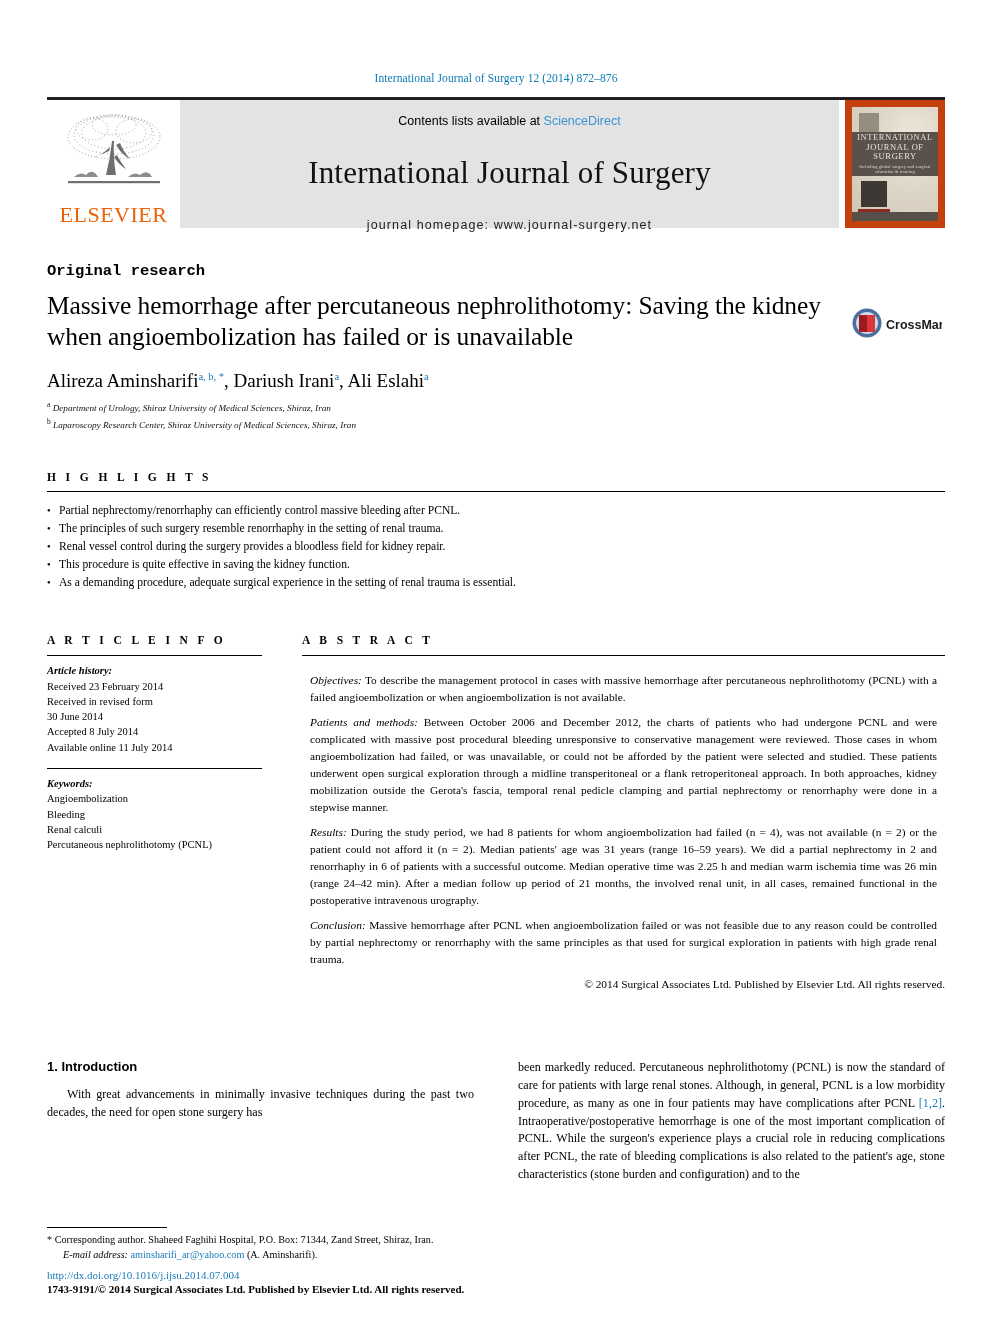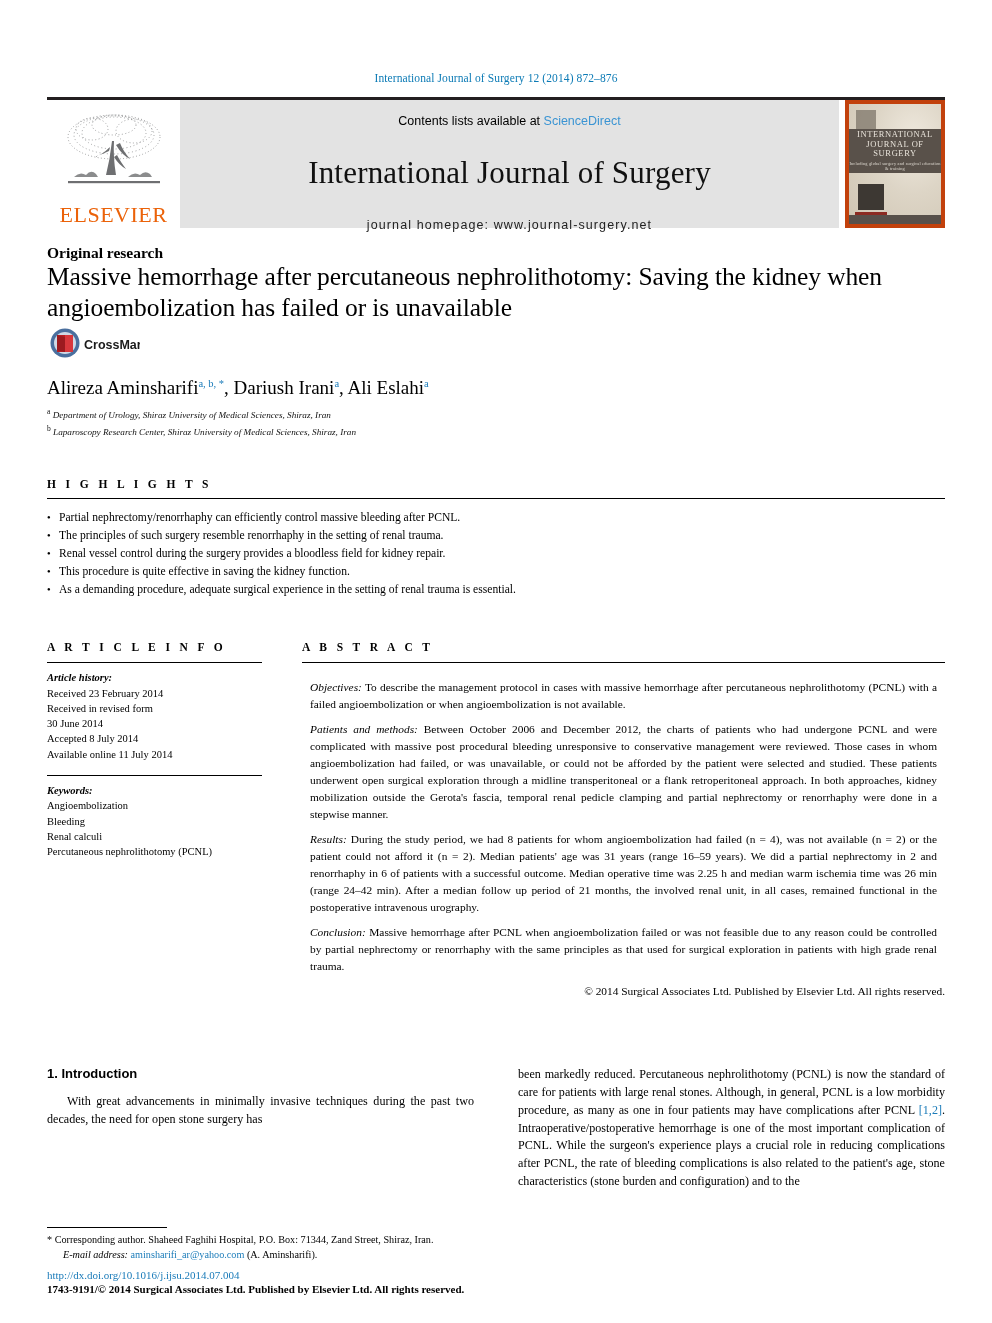--- a/index.html
+++ b/index.html
@@ -92,21 +92,21 @@
     letter-spacing: 1.1px;
     margin-top: 27px;
     color: #222;
   }
   .cover-thumb {
     flex: 0 0 100px;
     width: 100px;
     margin-left: 6px;
     position: relative;
     background: #ded9d0;
-    border: 4px solid #c2410c;
+    border: 7px solid #c2410c;
     box-sizing: border-box;
     overflow: hidden;
   }
   .cover-bg {
     position: absolute; inset: 0;
     background:
       radial-gradient(ellipse at 70% 30%, #efe9de 0%, #ddd5c6 45%, #cfc5b3 100%);
   }
   .cover-topmark {
     position: absolute; left: 7px; top: 6px;
@@ -148,30 +148,29 @@
   }
   .cover-footer {
     position:absolute; left:0; right:0; bottom:0;
     height: 9px; background:#57504a;
     color:#ddd6cc; font-size:3.6px;
     display:flex; align-items:center; justify-content:space-between;
     padding: 0 3px; box-sizing:border-box;
   }
 
   .section-type {
-    font-family: Liberation Serif, serif;
+    font-family: Liberation Mono, monospace;
     font-weight: bold;
     font-size: 15.5px;
-    margin-top: 16px;
+    margin-top: 34px;
   }
   .title-row {
     display: flex;
-    align-items: flex-start;
-    margin-top: 0;
-    flex-direction: column;
+    align-items: center;
+    margin-top: 11px;
   }
   .art-title {
     flex: 1 1 auto;
     font-size: 25.5px;
     line-height: 1.21;
     letter-spacing: -0.1px;
     padding-right: 12px;
   }
   .crossmark {
     flex: 0 0 auto;

